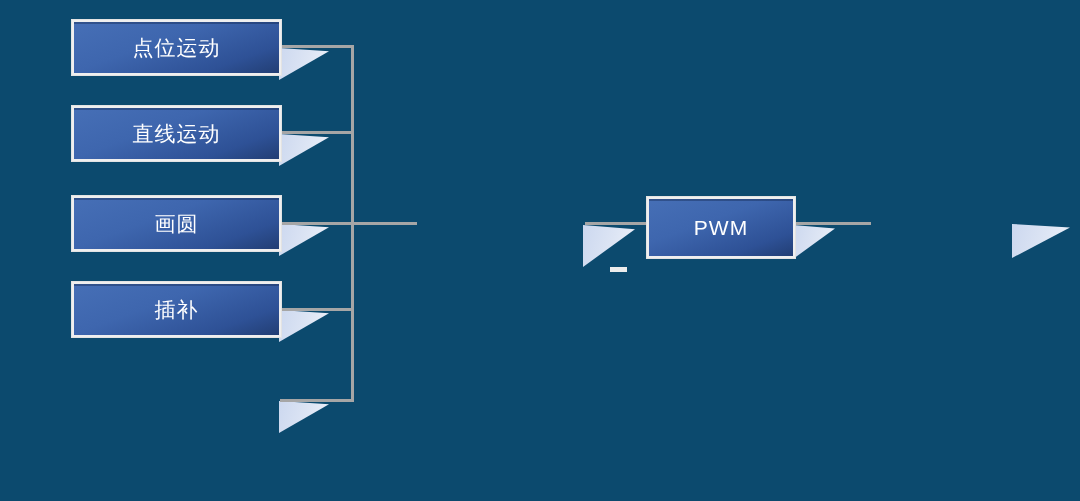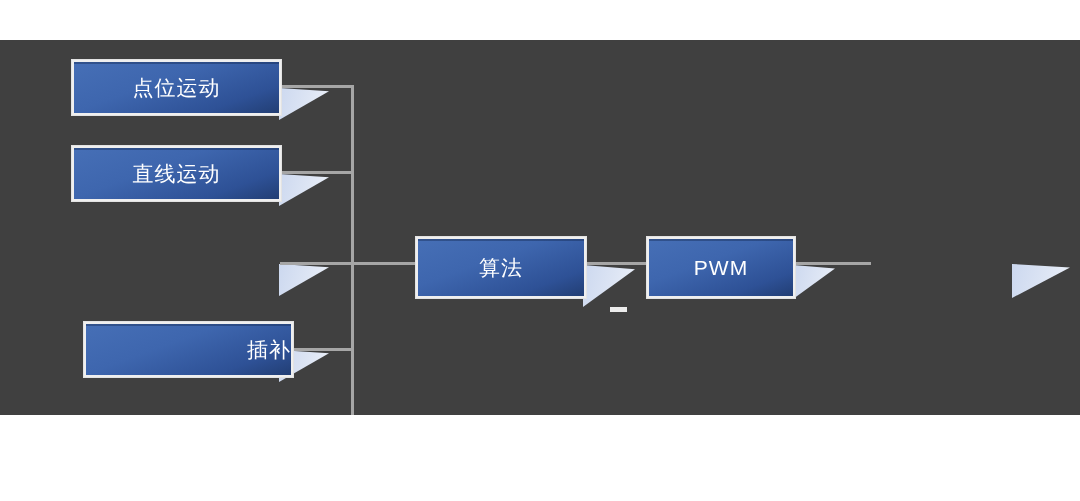--- a/index.html
+++ b/index.html
@@ -4,24 +4,23 @@
 <style>
   html, body {
     margin: 0;
     padding: 0;
     background: #ffffff;
     font-family: "Liberation Sans", sans-serif;
   }
   .canvas {
     position: relative;
     width: 1080px;
-    height: 375px;
-    background: #404040;
+    height: 501px;
+    background: #0c4a6e;
     overflow: hidden;
-    margin-top: 40px;
   }
   .node {
     position: absolute;
     box-sizing: border-box;
     background: linear-gradient(160deg, #466fb6 0%, #3e66ae 35%, #35598f0%, #2a4b8c 80%, #223e74 100%);
     background: linear-gradient(160deg, #466fb6 0%, #3e66ae 40%, #2e5196 78%, #223e74 100%);
     border: 2px solid #efefef;
     box-shadow: 0 0 0 1px #e3e3e3, inset 0 2px 0 rgba(12, 28, 64, 0.35);
     color: #ffffff;
     display: flex;
@@ -72,24 +71,24 @@
   <div class="connector" style="left:795px; top:222px; width:76px; height:3px;"></div>
 
   <div class="dash" style="left:610px; top:267px; width:17px; height:5px;"></div>
 
   <div class="node" style="left:72px; top:20px;  width:209px; height:55px;">
     <span>点位运动</span>
   </div>
   <div class="node" style="left:72px; top:106px; width:209px; height:55px;">
     <span>直线运动</span>
   </div>
-  <div class="node" style="left:84px; top:282px; width:209px; height:55px;justify-content:flex-end;">
+  <div class="node" style="left:72px; top:196px; width:209px; height:55px;">
+    <span>画圆</span>
+  </div>
+  <div class="node" style="left:72px; top:282px; width:209px; height:55px;">
     <span>插补</span>
   </div>
 
-  <div class="node" style="left:416px; top:197px; width:170px; height:61px;">
-    <span>算法</span>
-  </div>
   <div class="node" style="left:647px; top:197px; width:148px; height:61px;justify-content:center;">
     <span>PWM</span>
   </div>
 
 </div>
 
 </body></html>

